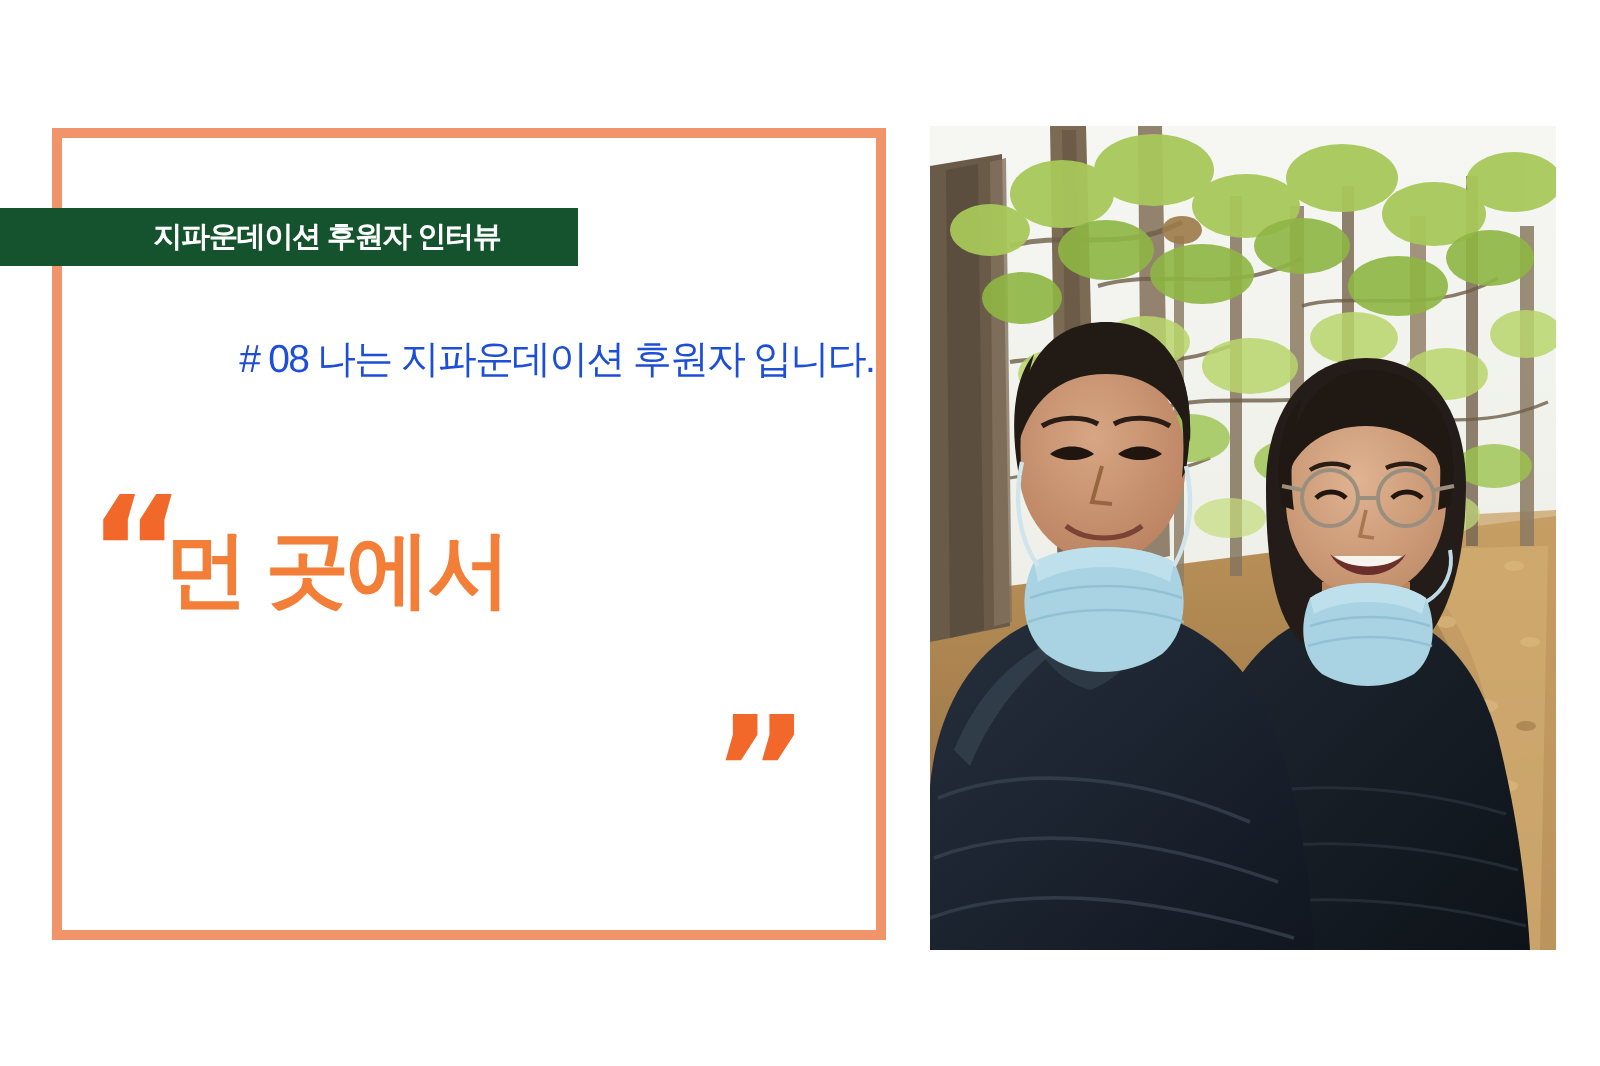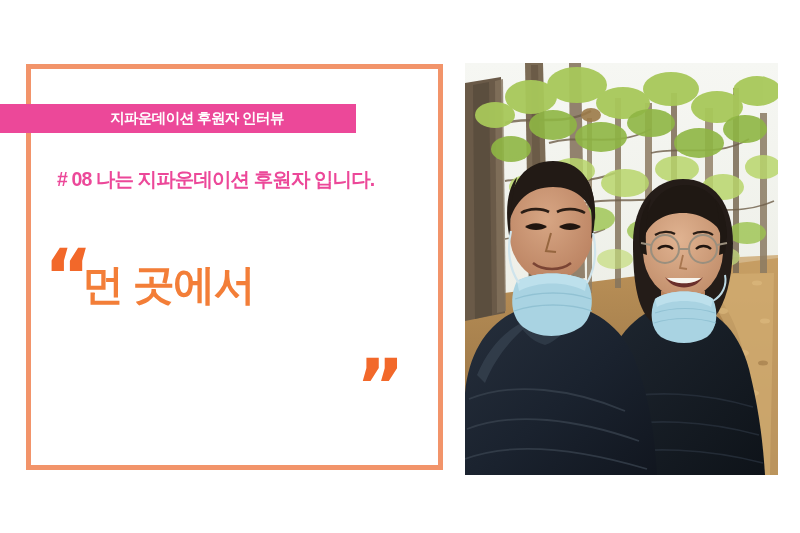--- a/index.html
+++ b/index.html
@@ -33,48 +33,49 @@
     border: 5px solid #f2946a;
     box-sizing: border-box;
     background: transparent;
   }
 
   
   .banner {
     position: absolute;
     left: 0px;
     top: 104px;
-    width: 356px;
+    width: 289px;
     height: 29px;
-    background: #ec4899;
+    background: #14532d;
     display: flex;
     align-items: center;
     justify-content: center;
   }
   .banner-label {
     color: #ffffff;
     font-size: 14.5px;
     font-weight: bold;
     letter-spacing: -0.6px;
     white-space: nowrap;
     padding-left: 48px;
     padding-right: 10px;
   }
 
   
   .subtitle {
     position: absolute;
     left: 57px;
     top: 166px;
     width: 380px;
-    color: #ec4899;
+    color: #1d4ed8;
     font-size: 19.5px;
-    font-weight: bold;
+    font-weight: normal;
     letter-spacing: -0.9px;
     white-space: nowrap;
+    text-align: right;
   }
 
   
   .quote-block {
     position: absolute;
     left: 44px;
     top: 245px;
     width: 380px;
     height: 170px;
   }

